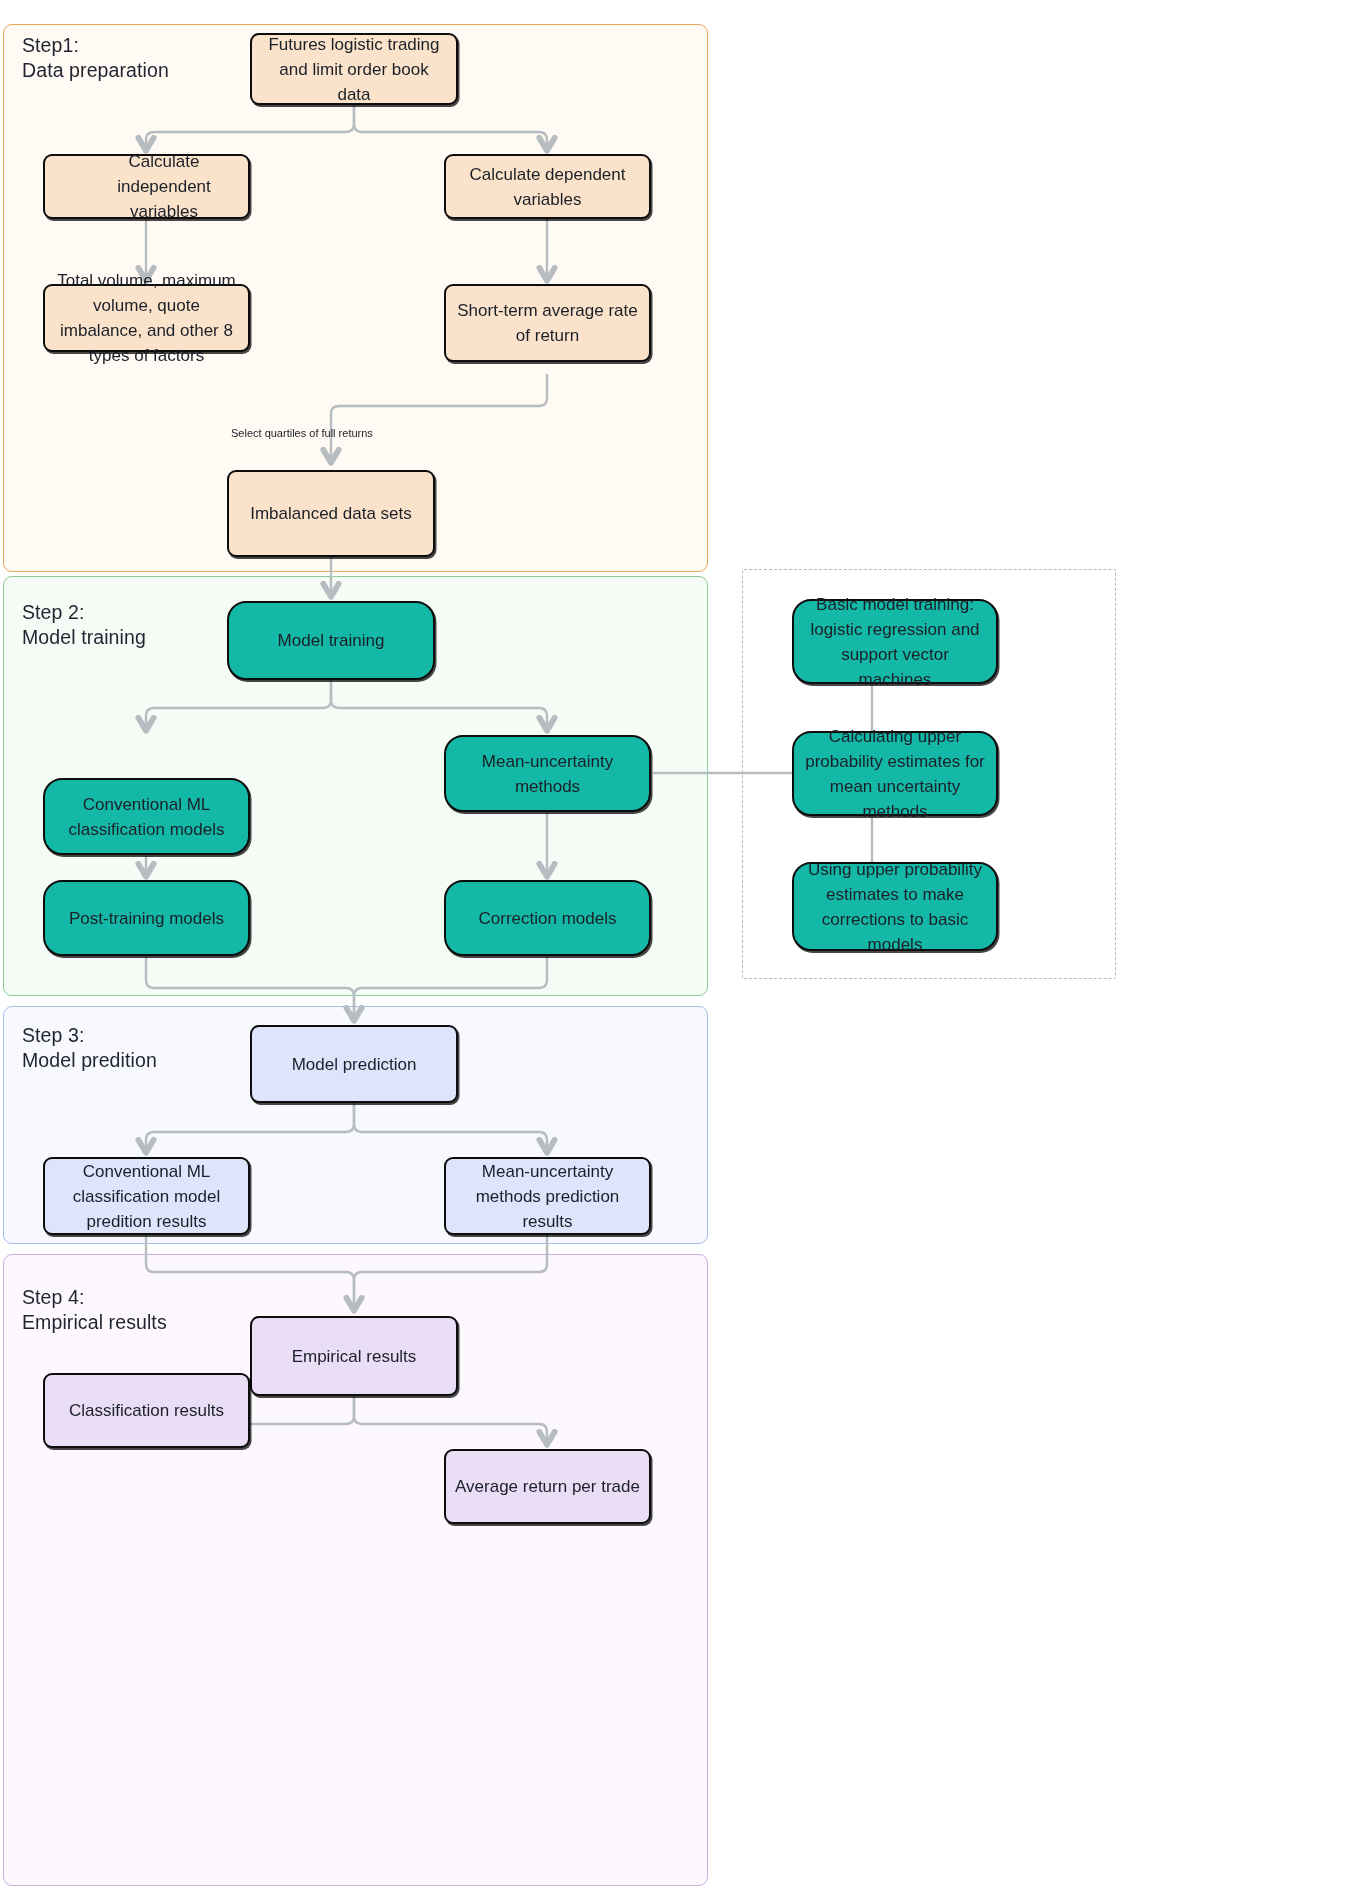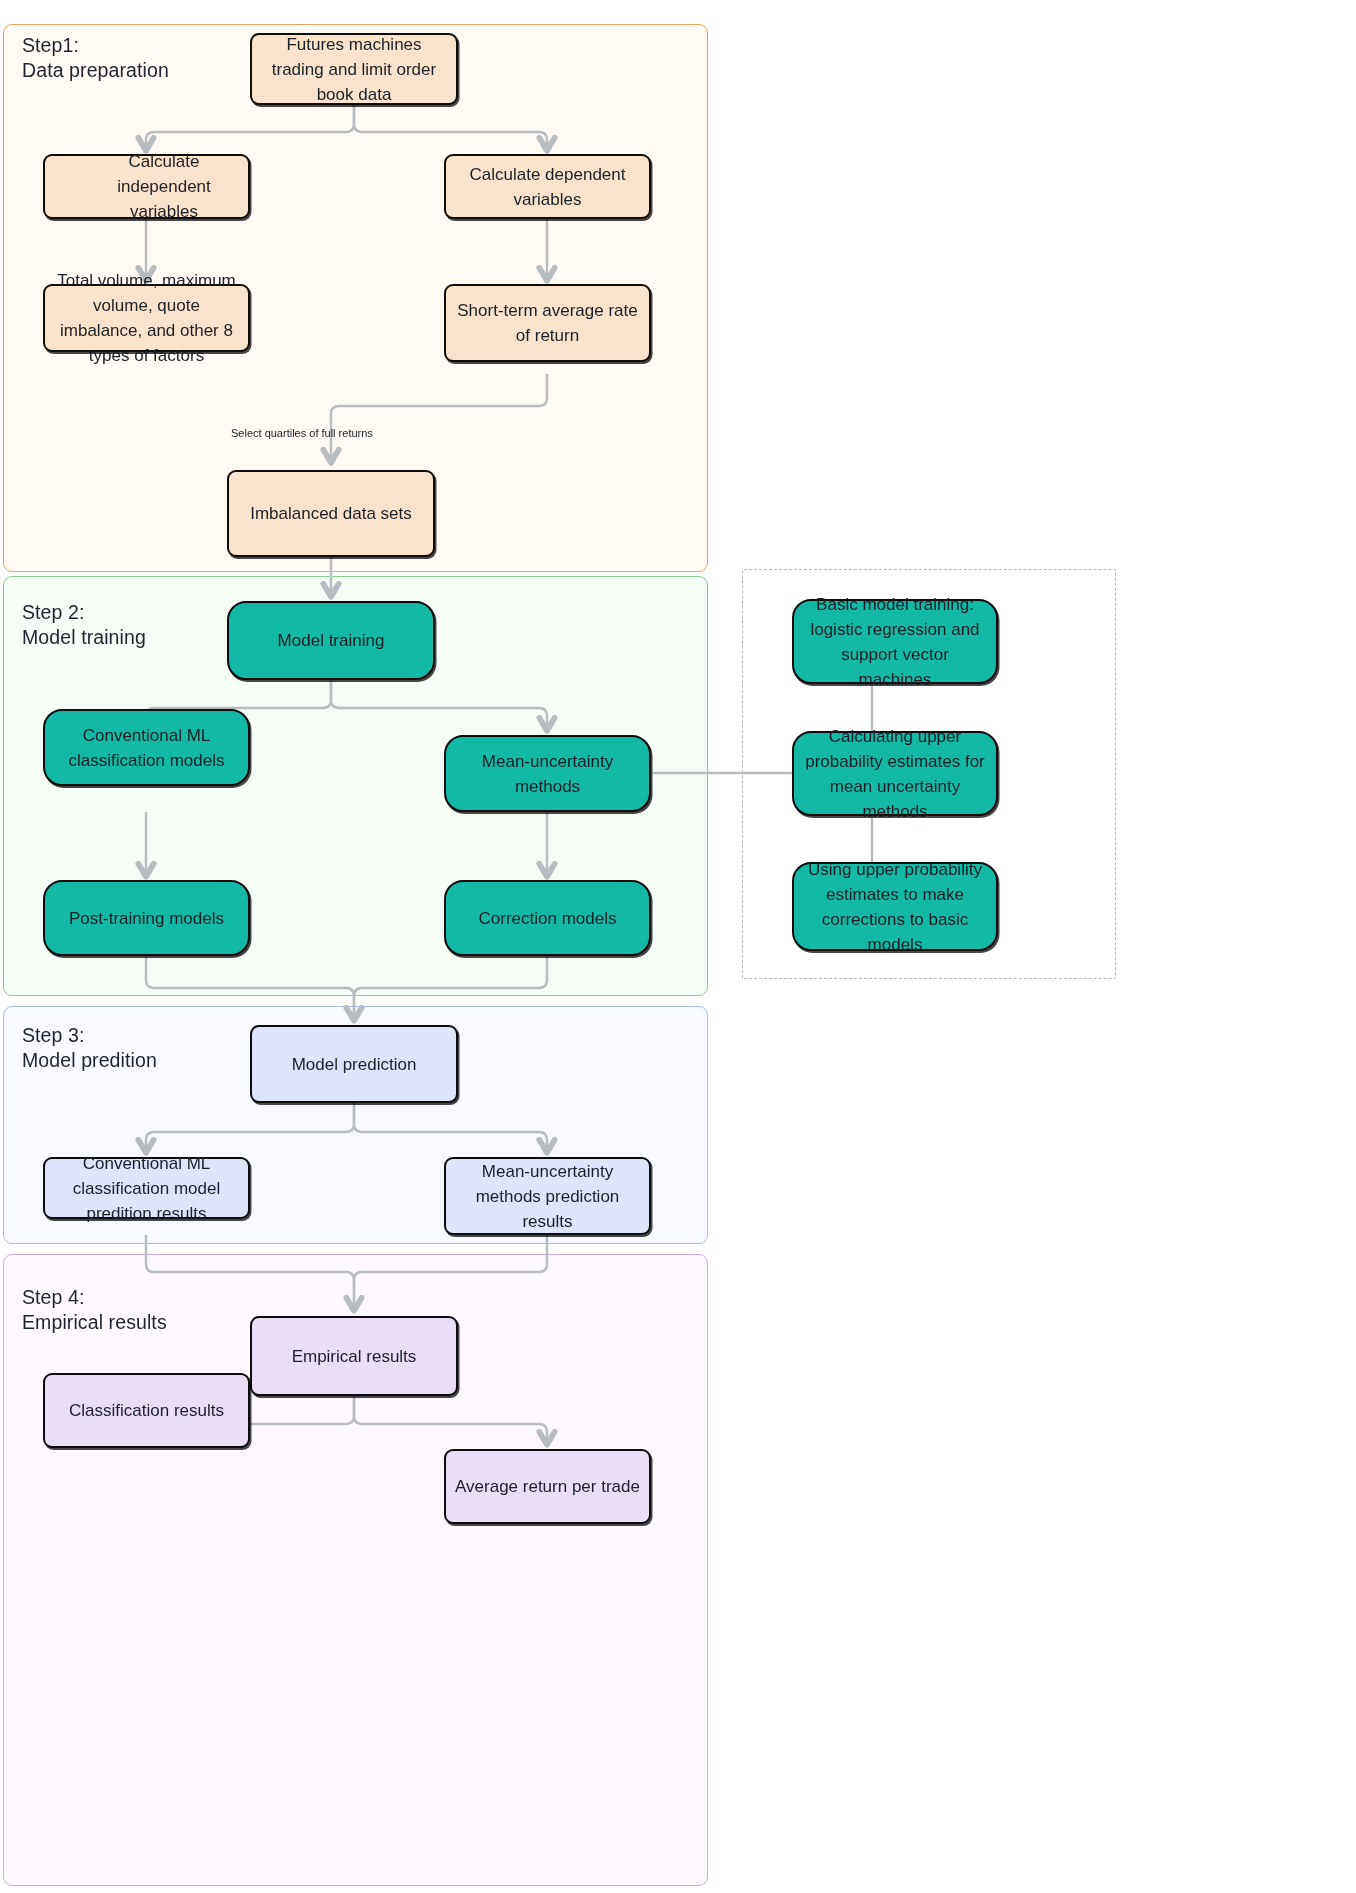--- a/index.html
+++ b/index.html
@@ -151,53 +151,53 @@
 
   <div class="step-label" style="left:22px; top:33px;">Step1:
 Data preparation</div>
   <div class="step-label" style="left:22px; top:600px;">Step 2:
 Model training</div>
   <div class="step-label" style="left:22px; top:1023px;">Step 3:
 Model predition</div>
   <div class="step-label" style="left:22px; top:1285px;">Step 4:
 Empirical results</div>
 
-  <div class="node n-orange" style="left:250px; top:33px; width:208px; height:72px;">Futures machines trading and limit order book data</div>
+  <div class="node n-orange" style="left:250px; top:33px; width:208px; height:72px;">Futures logistic trading and limit order book data</div>
 
   <div class="node n-orange" style="left:43px; top:154px; width:207px; height:65px;padding-left:44px;">Calculate independent variables</div>
 
   <div class="node n-orange" style="left:444px; top:154px; width:207px; height:65px;">Calculate dependent variables</div>
 
   <div class="node n-orange" style="left:43px; top:284px; width:207px; height:68px;">Total volume, maximum volume, quote imbalance, and other 8 types of factors</div>
 
   <div class="node n-orange" style="left:444px; top:284px; width:207px; height:78px;">Short-term average rate of return</div>
 
   <div class="edge-label" style="left:231px; top:422px;">Select quartiles of full returns</div>
 
   <div class="node n-orange" style="left:227px; top:470px; width:208px; height:87px;">Imbalanced data sets</div>
 
   <div class="node n-green" style="left:227px; top:601px; width:208px; height:79px;">Model training</div>
 
-  <div class="node n-green" style="left:43px; top:709px; width:207px; height:77px;">Conventional ML classification models</div>
+  <div class="node n-green" style="left:43px; top:778px; width:207px; height:77px;">Conventional ML classification models</div>
 
   <div class="node n-green" style="left:444px; top:735px; width:207px; height:77px;">Mean-uncertainty methods</div>
 
   <div class="node n-green" style="left:43px; top:880px; width:207px; height:76px;">Post-training models</div>
 
   <div class="node n-green" style="left:444px; top:880px; width:207px; height:76px;">Correction models</div>
 
   <div class="node n-green" style="left:792px; top:599px; width:206px; height:85px;">Basic model training: logistic regression and support vector machines</div>
 
   <div class="node n-green" style="left:792px; top:731px; width:206px; height:85px;">Calculating upper probability estimates for mean uncertainty methods</div>
 
   <div class="node n-green" style="left:792px; top:862px; width:206px; height:89px;">Using upper probability estimates to make corrections to basic models</div>
 
   <div class="node n-blue" style="left:250px; top:1025px; width:208px; height:78px;">Model prediction</div>
 
-  <div class="node n-blue" style="left:43px; top:1157px; width:207px; height:62px;">Conventional ML classification model predition results</div>
+  <div class="node n-blue" style="left:43px; top:1157px; width:207px; height:78px;">Conventional ML classification model predition results</div>
 
   <div class="node n-blue" style="left:444px; top:1157px; width:207px; height:78px;">Mean-uncertainty methods prediction results</div>
 
   <div class="node n-purple" style="left:250px; top:1316px; width:208px; height:80px;">Empirical results</div>
 
   <div class="node n-purple" style="left:43px; top:1373px; width:207px; height:75px;">Classification results</div>
 
   <div class="node n-purple" style="left:444px; top:1449px; width:207px; height:75px;">Average return per trade</div>
 
 </div>

